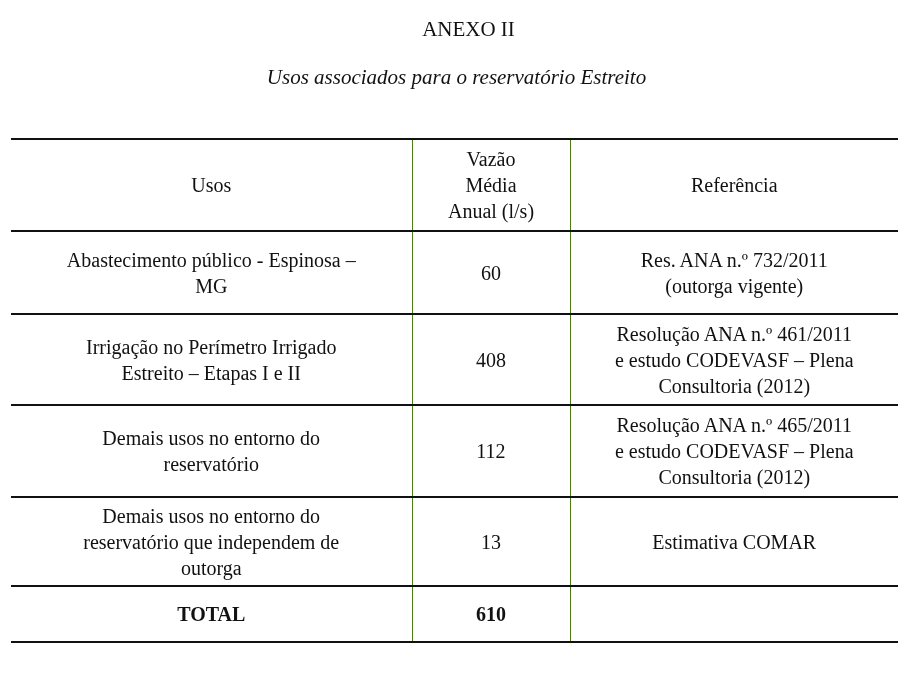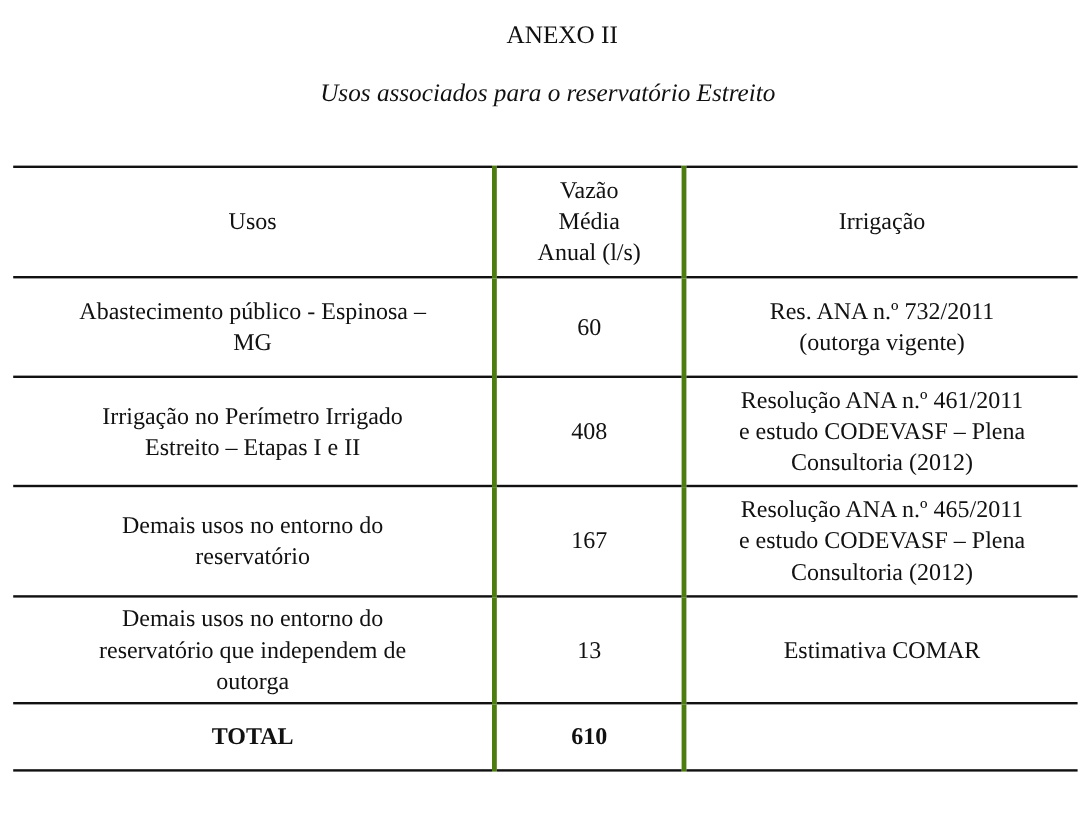--- a/index.html
+++ b/index.html
@@ -44,21 +44,21 @@
     }
     td, th {
       font-weight: normal;
       text-align: center;
       vertical-align: middle;
       border-top: 2px solid #111;
       border-bottom: 2px solid #111;
       padding: 0 6px;
     }
     td + td, th + th {
-      border-left: 4px solid #4d7c0f;
+      border-left: 1px solid #4d7c0f;
     }
     col.c1 { width: 401px; }
     col.c2 { width: 158px; }
     col.c3 { width: 328px; }
     tr.h  { height: 92px; }
     tr.r1 { height: 83px; }
     tr.r2 { height: 66px; }
     tr.r3 { height: 91px; }
     tr.r4 { height: 92px; }
     tr.r5 { height: 89px; }
@@ -77,41 +77,41 @@
     <col class="c1">
       <col class="c2">
       <col class="c3">
   </colgroup>
   <tbody>
       <tr class="h">
     <th class="ml">Usos</th>
     <th class="ml">Vazão
 Média
 Anual (l/s)</th>
-    <th class="ml">Irrigação</th>
+    <th class="ml">Referência</th>
   </tr>
   <tr class="r1">
     <td class="ml">Abastecimento público - Espinosa –
 MG</td>
     <td>60</td>
     <td class="ml">Res. ANA n.º 732/2011
 (outorga vigente)</td>
   </tr>
   <tr class="r3">
     <td class="ml">Irrigação no Perímetro Irrigado
 Estreito – Etapas I e II</td>
     <td>408</td>
     <td class="ml">Resolução ANA n.º 461/2011
 e estudo CODEVASF – Plena
 Consultoria  (2012)</td>
   </tr>
   <tr class="r4">
     <td class="ml">Demais usos no entorno do
 reservatório</td>
-    <td>167</td>
+    <td>112</td>
     <td class="ml">Resolução ANA n.º 465/2011
 e estudo CODEVASF – Plena
 Consultoria (2012)</td>
   </tr>
   <tr class="r5">
     <td class="ml">Demais usos no entorno do
 reservatório que independem de
 outorga</td>
     <td>13</td>
     <td class="ml">Estimativa COMAR</td>

